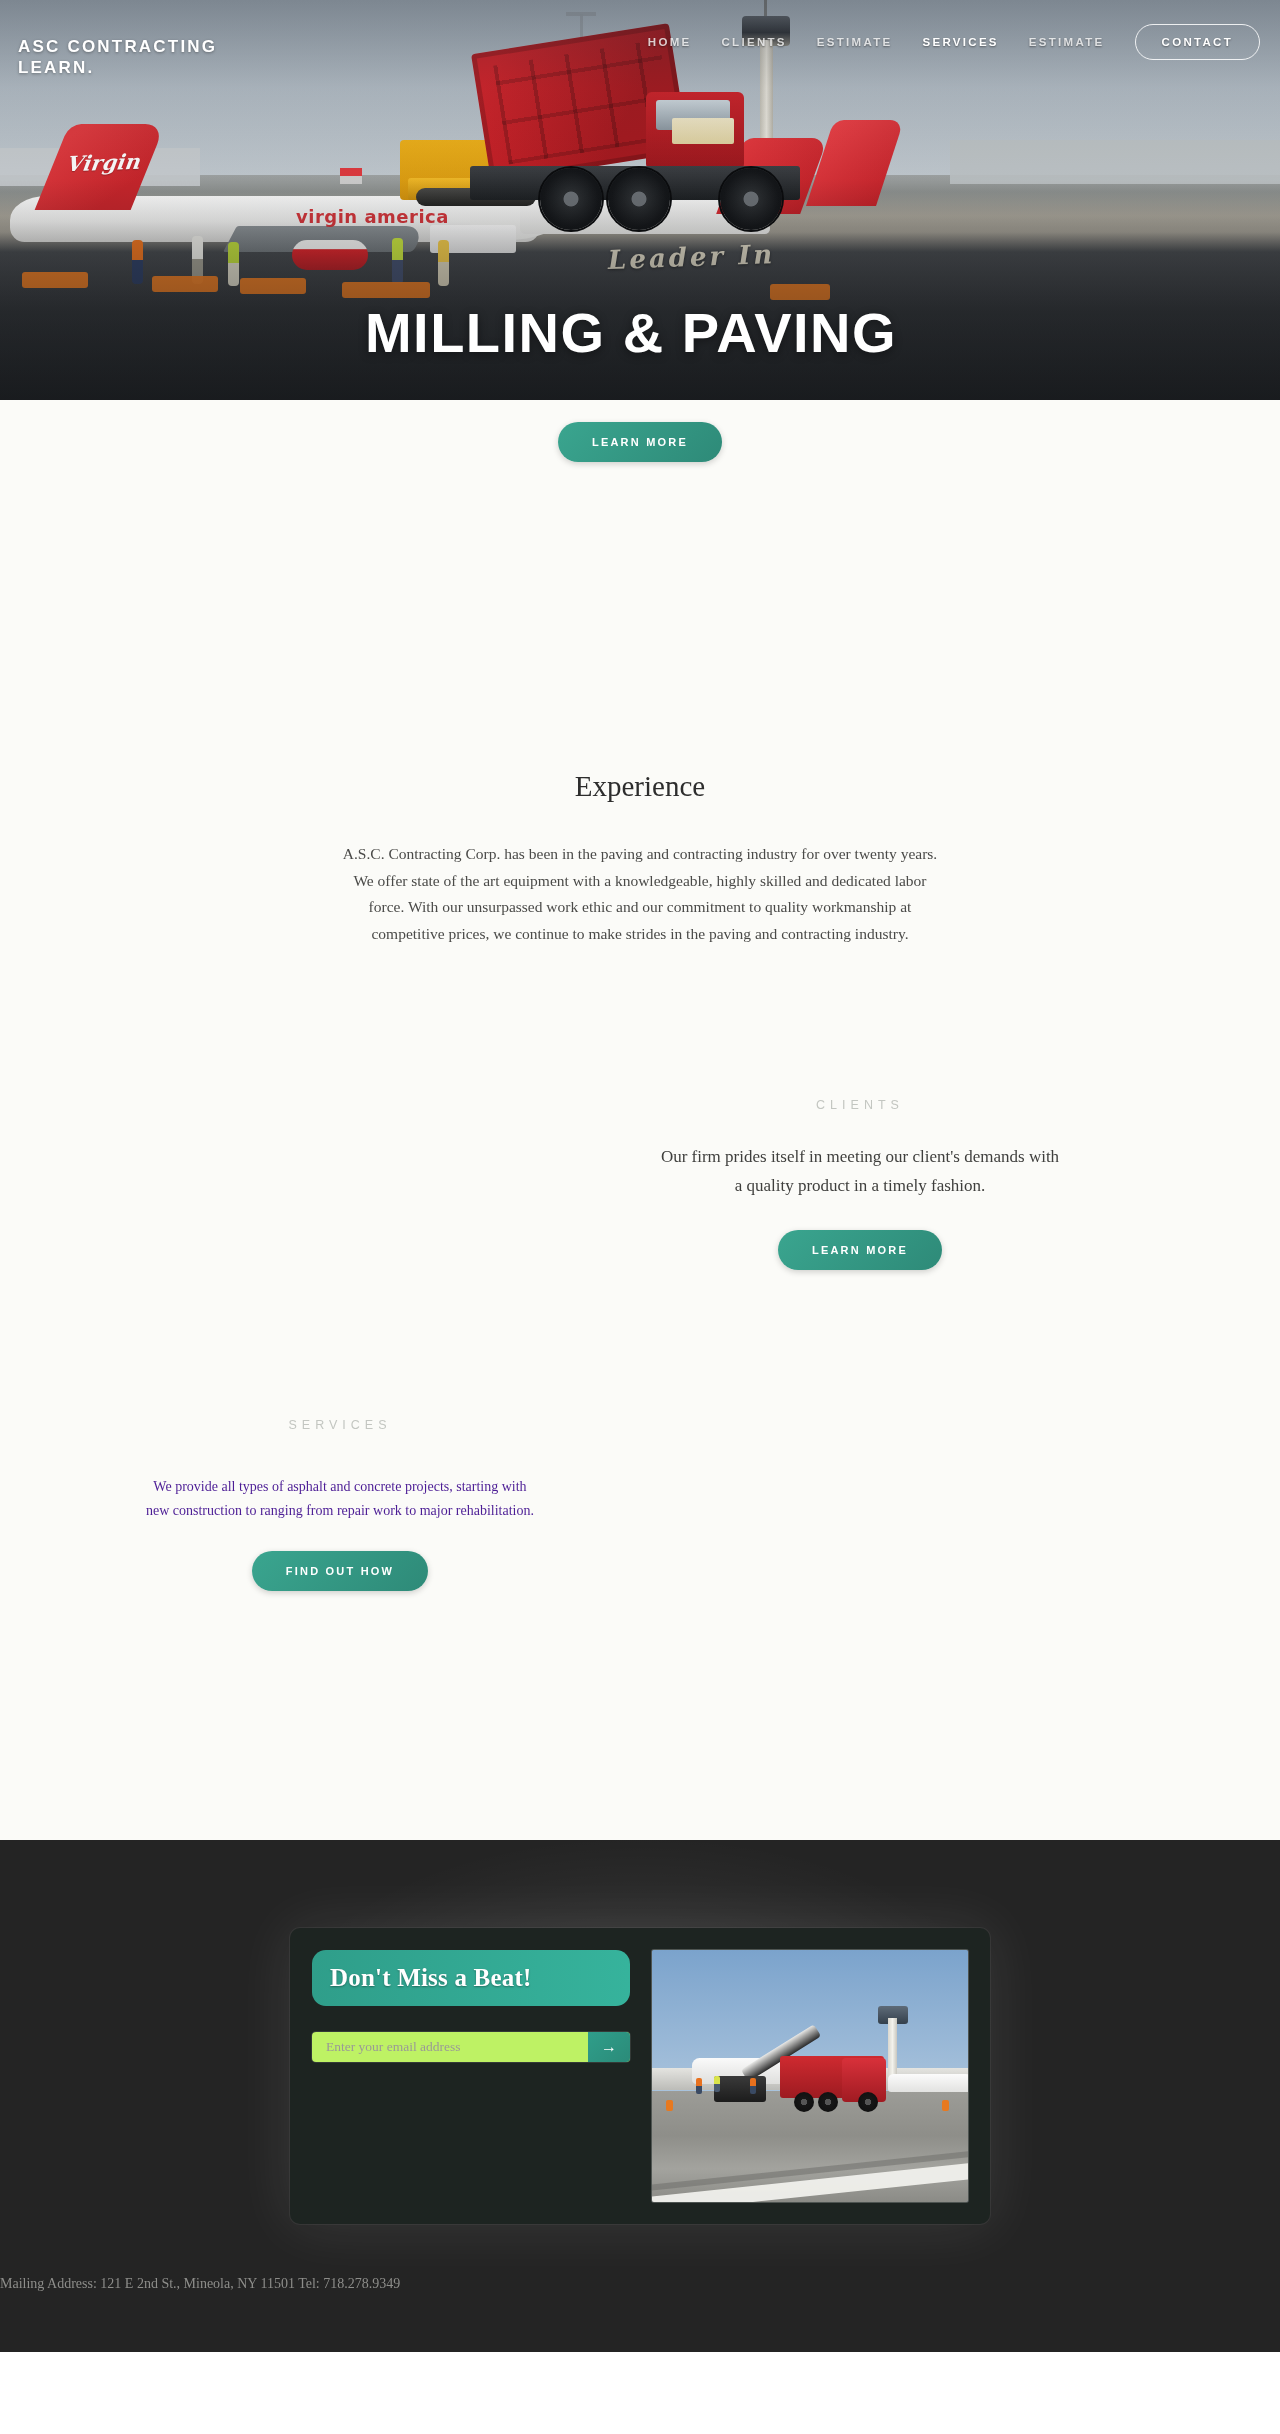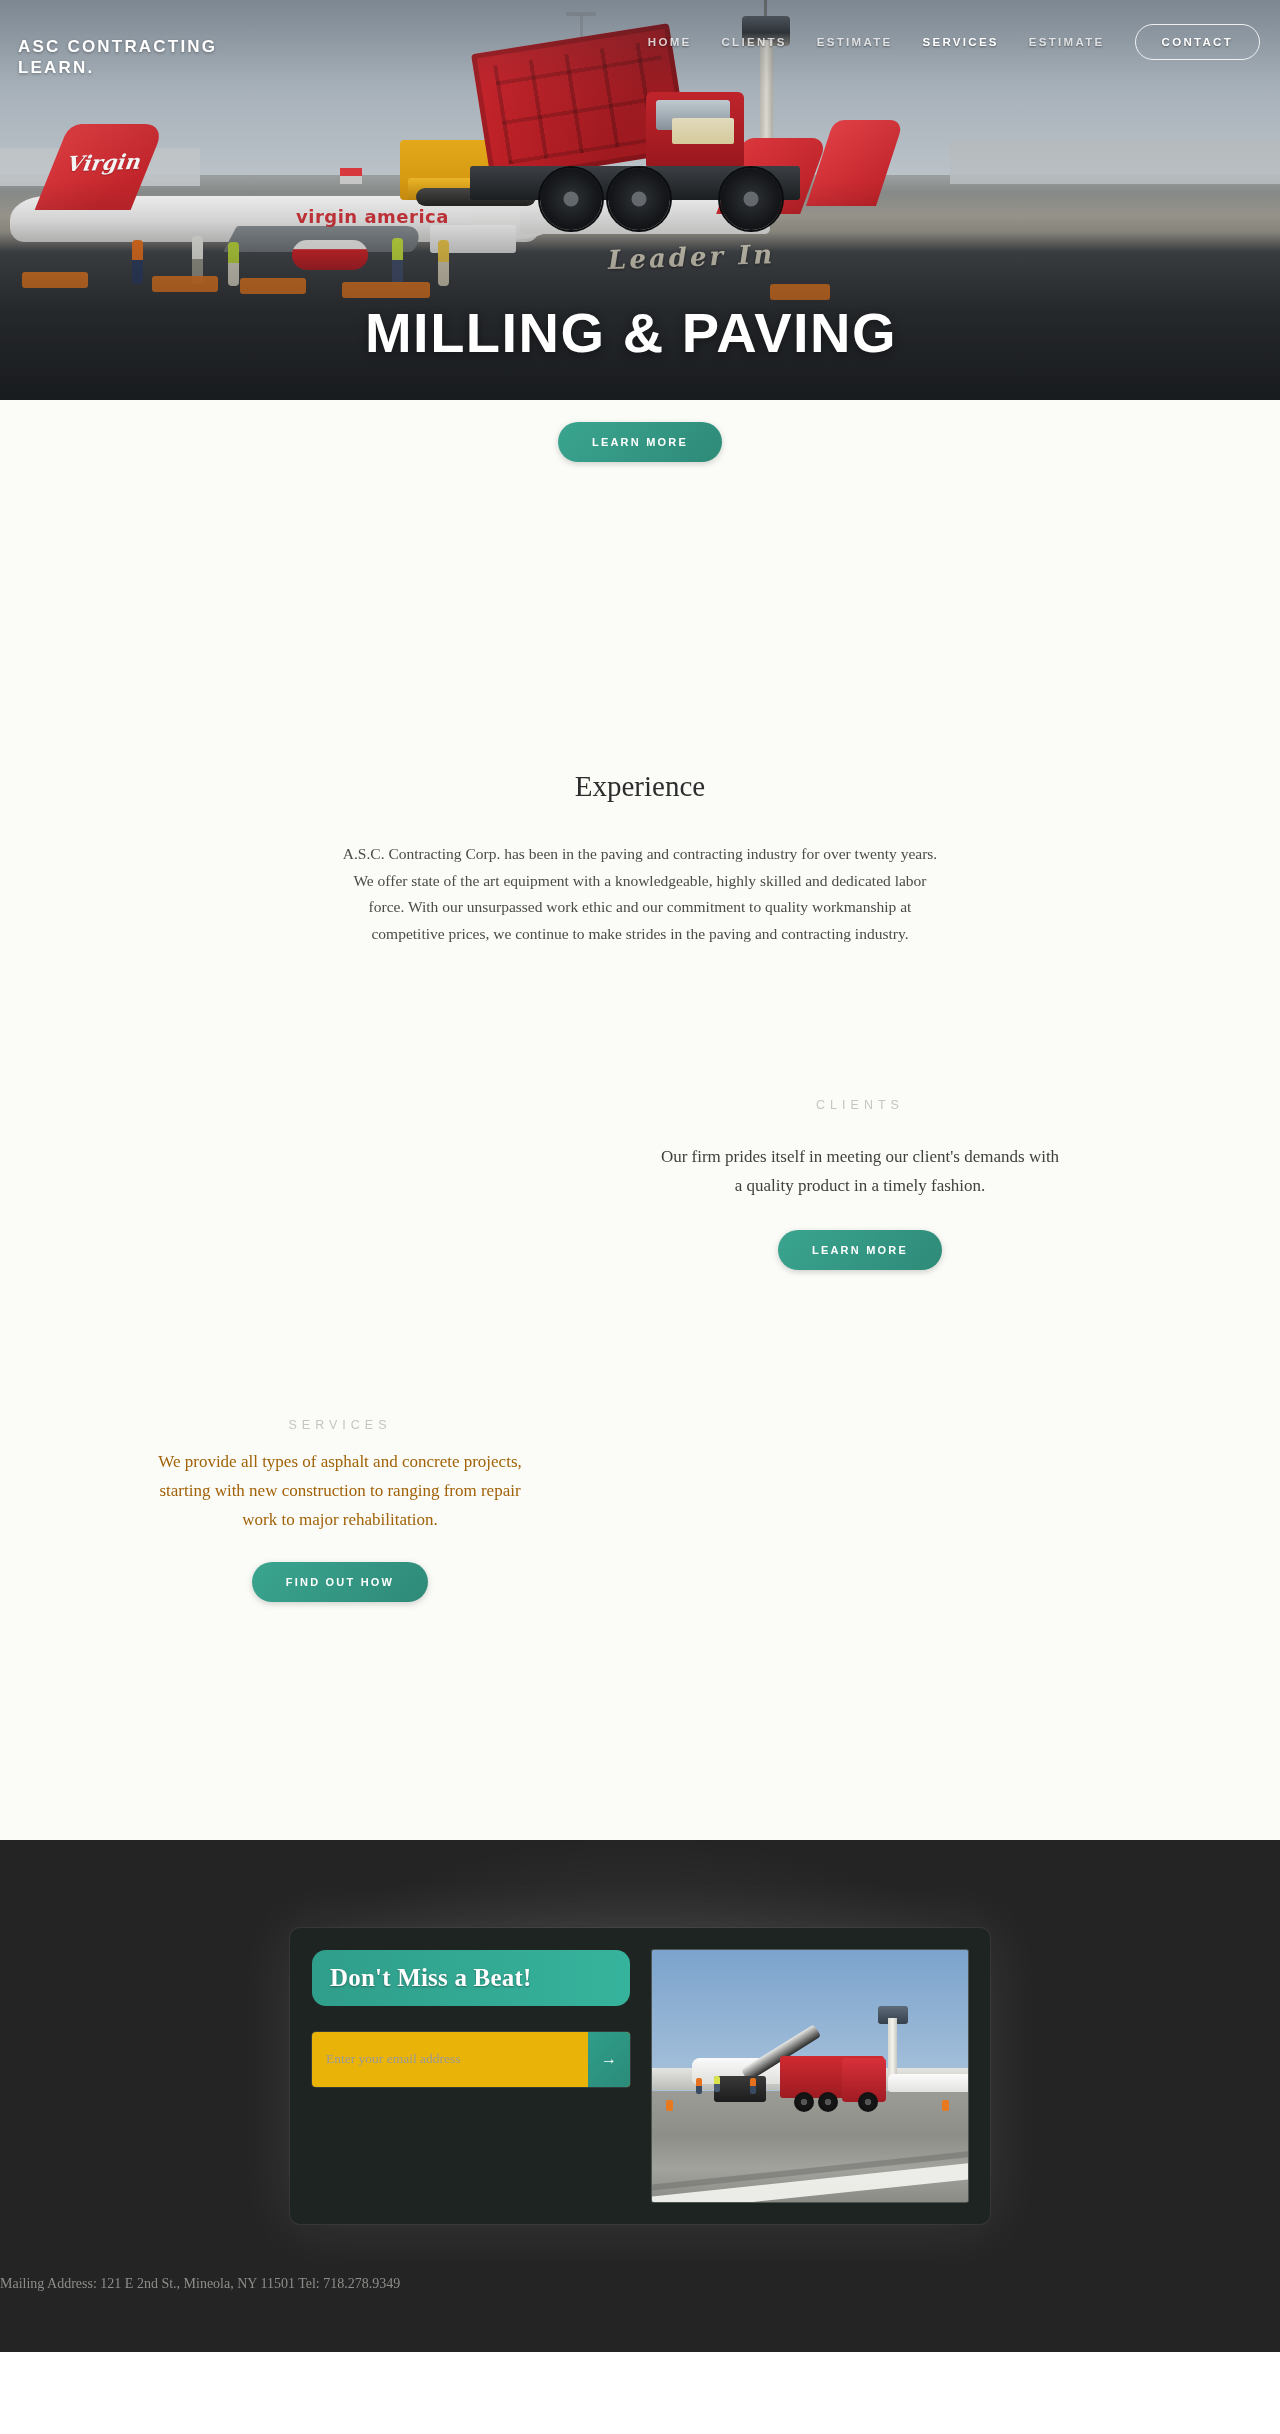--- a/index.html
+++ b/index.html
@@ -260,21 +260,21 @@
     text-align: center;
   }
   .clients-inner { position: absolute; left: 660px; width: 400px; top: 0; }
   .clients-inner .p-serif { margin-top: 30px; font-size: 17px; line-height: 1.72; color: #3f3f3d; text-align:center; }
   .clients-inner .btn-wrap { text-align: center; margin-top: 30px; }
 
   .section-services {
     margin-top: 90px; position: relative; height: 260px;
   }
   .services-inner { position: absolute; left: 140px; width: 400px; top: 0; }
-  .services-inner .p-serif { margin-top: 15px; font-size: 17px; line-height: 1.72; color: #a16207; text-align:center; }
+  .services-inner .p-serif { margin-top: 43px; font-size: 14px; line-height: 1.72; color: #4c1d95; text-align:center; }
   .services-inner .btn-wrap { text-align: center; margin-top: 28px; }
 
   .spacer-bottom { height: 150px; }
 
   
   .footer {
     position: relative; width: 1280px; background: #242424;
     padding: 88px 0 60px; overflow: hidden;
   }
   .glow {
@@ -297,22 +297,22 @@
   .news-banner h3 {
     font-family: "Liberation Serif", serif; font-weight: 700;
     font-size: 25px; color: #ffffff; letter-spacing: .2px;
     text-shadow: 0 1px 2px rgba(0,0,0,.35);
   }
   .news-body {
     margin-top: 22px; font-family: "Liberation Serif", serif;
     font-size: 14.5px; line-height: 1.74; color: #98a49c;
   }
   .news-form {
-    margin-top: 26px; display: flex; height: 55px;
-    border-radius: 4px; overflow: hidden; background:#eab308;
+    margin-top: 26px; display: flex; height: 30px;
+    border-radius: 4px; overflow: hidden; background:#bef264;
     box-shadow: 0 0 0 1px rgba(255,255,255,.10);
     gap: 6px;
   }
   .news-form input {
     flex: 1; border: none; outline: none; background: transparent;
     padding: 0 14px; font-family: "Liberation Serif", serif;
     font-size: 13.5px; color: #5a5a58;
   }
   .news-form input::placeholder { color: #9a9a96; }
   .news-submit {

